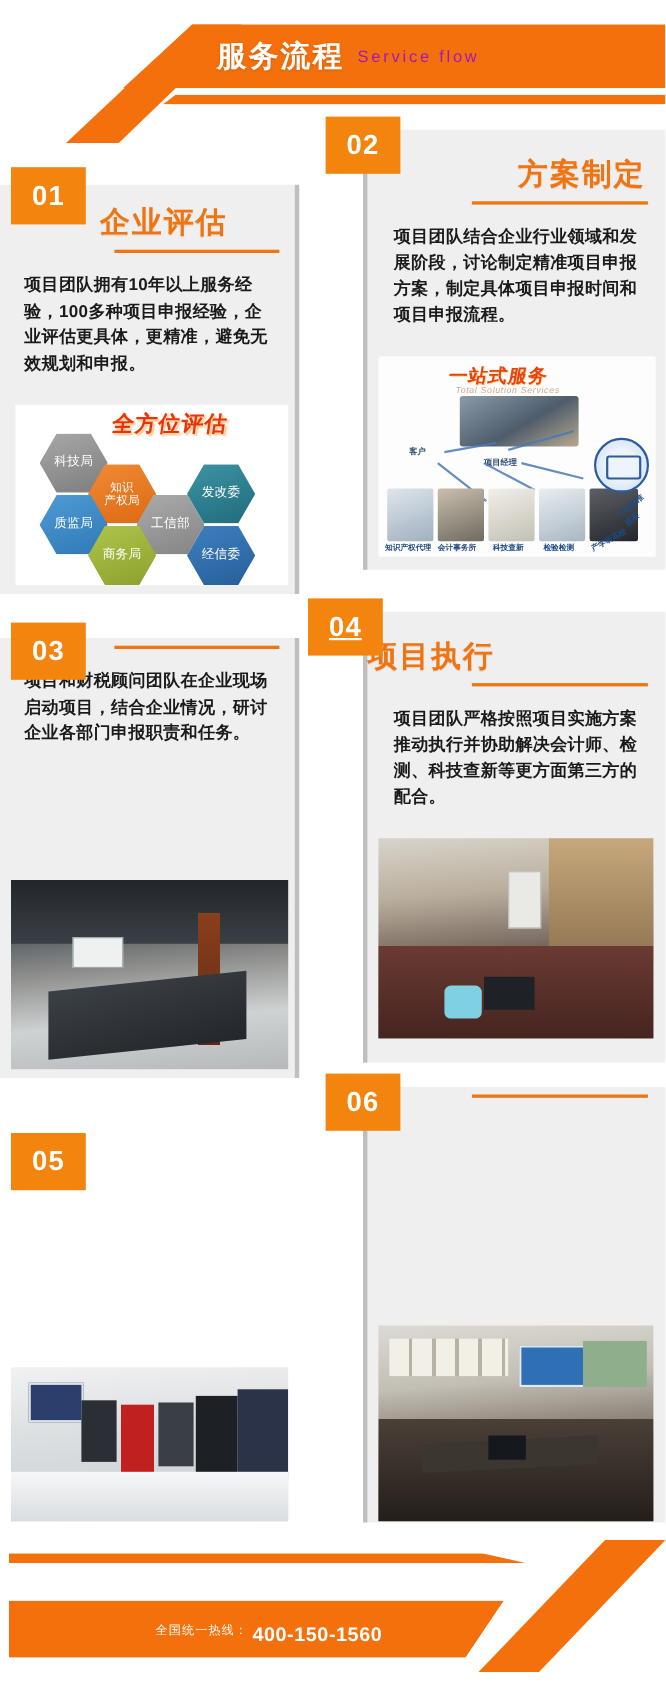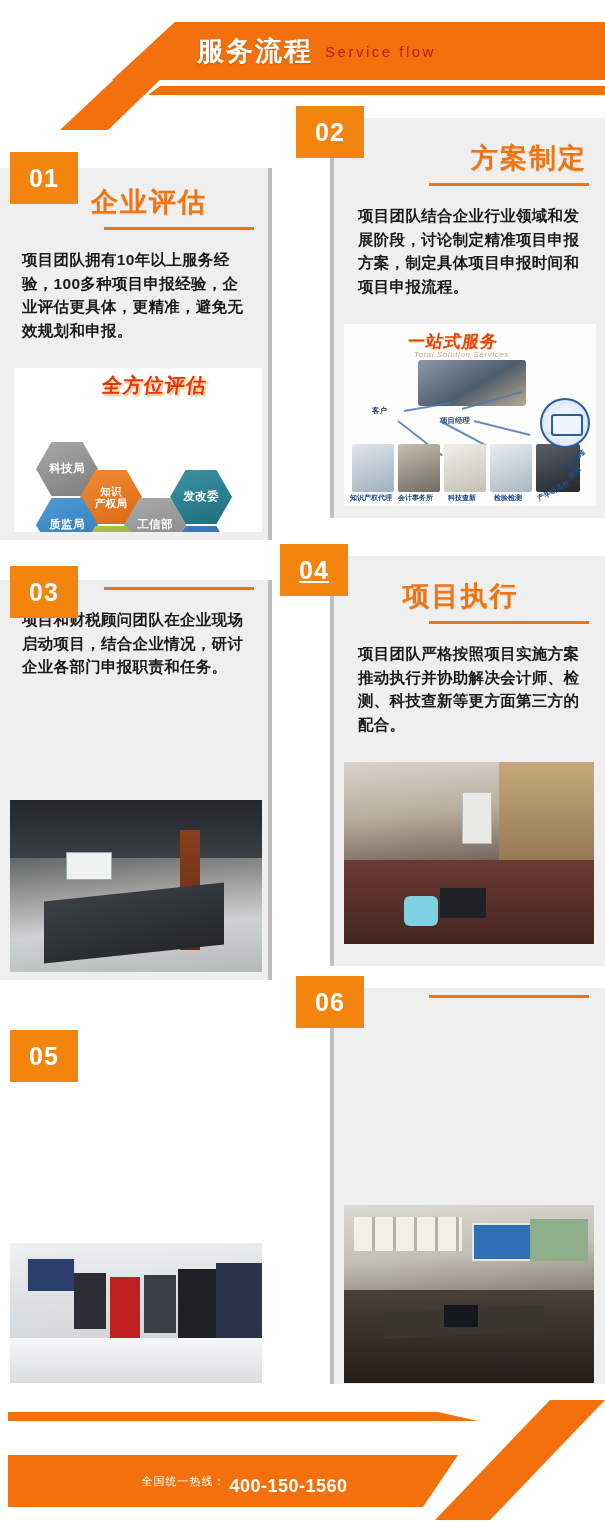--- a/index.html
+++ b/index.html
@@ -27,21 +27,21 @@
     background:#F3700C;
     clip-path:polygon(115px 0, 160px 0, 48px 108px, 0px 108px);
   }
   .hdr-text{
     position:absolute;left:0;top:22px;width:605px;height:58px;
     display:flex;align-items:center;justify-content:center;
     gap:12px;padding-left:28px;box-sizing:border-box;
   }
   .hdr-cn{color:#fff;font-size:27px;font-weight:bold;letter-spacing:2px;
     text-shadow:0 1px 2px rgba(150,60,0,.35);}
-  .hdr-en{color:#b91c1c;font-size:15px;letter-spacing:2.5px;}
+  .hdr-en{color:#a21caf;font-size:15px;letter-spacing:2.5px;}
 
   
   .card{position:absolute;background:#EFEFEF;box-sizing:border-box;}
   .card.left{left:0;width:272px;border-right:4px solid #BFBFBF;}
   .card.right{left:330px;width:275px;border-left:4px solid #BFBFBF;}
   .badge{
     position:absolute;width:68px;height:52px;background:#F3850F;
     color:#fff;font-size:25px;font-weight:bold;
     display:flex;align-items:center;justify-content:center;
     letter-spacing:1px;z-index:5;
@@ -68,22 +68,22 @@
   .hextitle{
     position:absolute;left:88px;top:4px;font-size:20px;font-weight:bold;
     color:#E8340C;letter-spacing:1px;
     text-shadow:1px 1px 0 #ffd9a0, 2px 2px 2px rgba(230,120,20,.55);
     transform:skewX(-8deg);
   }
   .hex{
     position:absolute;width:62px;height:54px;
     clip-path:polygon(25% 0%,75% 0%,100% 50%,75% 100%,25% 100%,0% 50%);
     display:flex;align-items:center;justify-content:center;
-    color:#fff;font-size:11.5px;font-weight:bold;text-align:center;
-    line-height:1.15;letter-spacing:.3px;margin-top:48px;
+    color:#fff;font-size:11.5px;font-weight:normal;text-align:center;
+    line-height:1.15;letter-spacing:.3px;
   }
 
   
   .onestop{position:absolute;left:344px;top:324px;width:252px;height:182px;
     background:#fdfdfd;overflow:hidden;}
   .os-title{position:absolute;left:64px;top:6px;font-size:17px;font-weight:bold;
     color:#E8420D;letter-spacing:1px;transform:skewX(-10deg);
     text-shadow:1px 1px 0 #ffd9a0;}
   .os-sub{position:absolute;left:70px;top:26px;font-size:8px;color:#c9a88d;
     letter-spacing:.6px;font-style:italic;}
@@ -194,21 +194,21 @@
   <div class="badge" style="left:10px;top:566px;">03</div>
   <div class="photo" style="left:10px;top:800px;width:252px;height:172px;
        background:linear-gradient(175deg,#2f3338 0%,#4b5258 22%,#8e8f8c 46%,#cfd2d3 72%,#b6b9ba 100%);">
     <div style="position:absolute;left:0;top:0;width:100%;height:34%;background:linear-gradient(180deg,#23262a,#3a4046);"></div>
     <div style="position:absolute;left:56px;top:52px;width:44px;height:26px;background:#eef1f0;border:1px solid #9aa;"></div>
     <div style="position:absolute;left:170px;top:30px;width:20px;height:120px;background:linear-gradient(180deg,#8a3f1d,#5e2a12);"></div>
     <div style="position:absolute;left:34px;top:92px;width:180px;height:62px;background:linear-gradient(170deg,#3b4046,#23272b);transform:skewY(-6deg);"></div>
   </div>
 
   <div class="card right" style="top:556px;height:410px;">
-    <div class="card-title" style="padding-top:22px;padding-left:0;padding-right:18px;text-align:center;">项目执行</div>
+    <div class="card-title" style="padding-top:22px;padding-left:0;padding-right:18px;text-align:left;">项目执行</div>
     <div class="title-rule" style="width:160px;"></div>
     <div class="card-body" style="padding-left:24px;padding-right:12px;">项目团队严格按照项目实施方案推动执行并协助解决会计师、检测、科技查新等更方面第三方的配合。</div>
   </div>
   <div class="badge" style="left:280px;top:544px;text-decoration:underline;">04</div>
   <div class="photo" style="left:344px;top:762px;width:250px;height:182px;
        background:linear-gradient(175deg,#d8d4cc 0%,#b9ae9c 28%,#6d5e55 58%,#4a3b34 100%);">
     <div style="position:absolute;right:0;top:0;width:38%;height:62%;background:linear-gradient(180deg,#c7a87c,#8e7350);"></div>
     <div style="position:absolute;left:118px;top:30px;width:28px;height:50px;background:#e9eae6;border:1px solid #bbb;"></div>
     <div style="position:absolute;left:0;bottom:0;width:100%;height:46%;background:linear-gradient(180deg,#6a3b33,#46241f);"></div>
     <div style="position:absolute;left:96px;bottom:26px;width:46px;height:30px;background:#1e2226;"></div>

